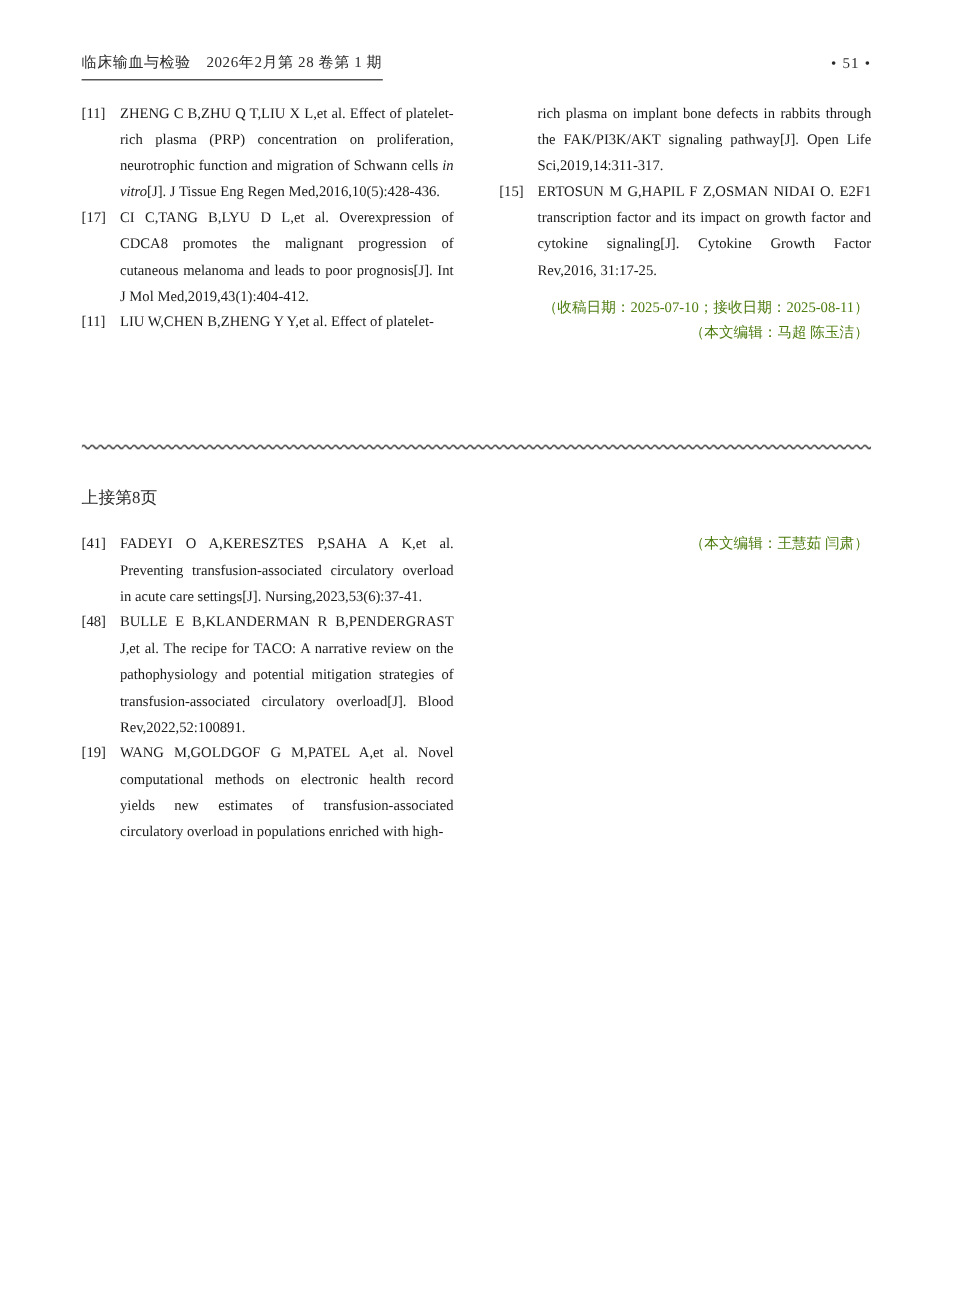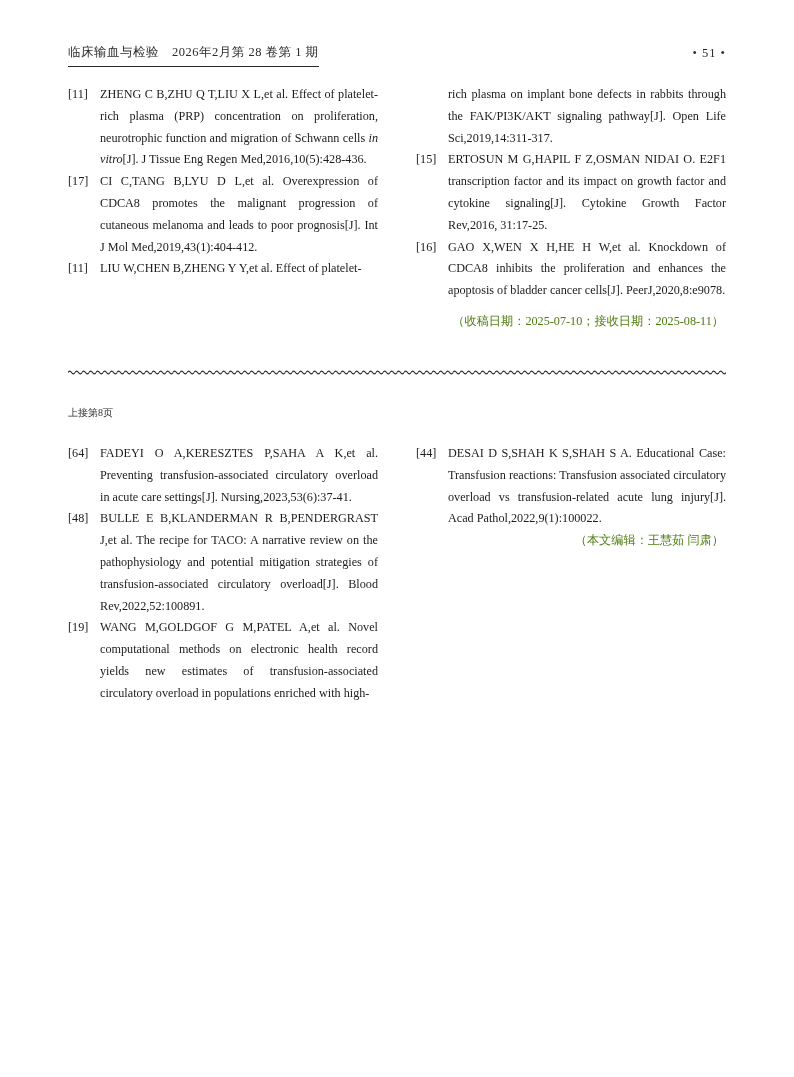--- a/index.html
+++ b/index.html
@@ -52,21 +52,21 @@
   .received { margin-top: 9px; }
   .divider {
     position: absolute;
     top: 369px;
     left: 68px;
   }
   .cont-note {
     position: absolute;
     top: 406px;
     left: 68px;
-    font-size: 10px;
+    font-size: 14px;
     color: #2b2b2b;
   }
 </style>
 </head>
 <body>
 
 <div class="page">
 
   <div class="header">
     <span class="journal-title">临床输血与检验　2026年2月第 28 卷第 1 期</span>
@@ -95,62 +95,57 @@
       <div>
 
           <div class="ref">
             <span class="ref-label"></span><span class="ref-text"><span>rich plasma on implant bone defects in rabbits through the FAK/PI3K/AKT signaling pathway[J]. Open Life Sci,2019,14:311-317.</span></span>
           </div>
 
           <div class="ref">
             <span class="ref-label">[15]</span><span class="ref-text"><span>ERTOSUN M G,HAPIL F Z,OSMAN NIDAI O. E2F1 transcription factor and its impact on growth factor and cytokine signaling[J]. Cytokine Growth Factor Rev,2016, 31:17-25.</span></span>
           </div>
 
-          <div class="ref">
-            <span class="ref-label">[16]</span><span class="ref-text"><span>GAO X,WEN X H,HE H W,et al. Knockdown of CDCA8 inhibits the proliferation and enhances the apoptosis of bladder cancer cells[J]. PeerJ,2020,8:e9078.</span></span>
-          </div>
         </div>
       <div class="meta received">（收稿日期：2025-07-10；接收日期：2025-08-11）</div>
+      <div class="meta">（本文编辑：马超 陈玉洁）</div>
     </div>
   </div>
 
   <svg class="divider" width="658" height="7" xmlns="http://www.w3.org/2000/svg">
     <defs>
       <pattern id="wavepat" width="7" height="7" patternUnits="userSpaceOnUse">
         <path d="M0 3.5 Q 1.75 0.8 3.5 3.5 T 7 3.5" fill="none" stroke="#2a2a2a" stroke-width="1.2"></path>
       </pattern>
     </defs>
     <rect width="658" height="7" fill="url(#wavepat)"></rect>
   </svg>
 
   <div class="cont-note">上接第8页</div>
 
   <div class="columns sec2">
     <div class="col">
       <div>
 
           <div class="ref">
-            <span class="ref-label">[64]</span><span class="ref-text"><span>FADEYI O A,KERESZTES P,SAHA A K,et al. Preventing transfusion-associated circulatory overload in acute care settings[J]. Nursing,2023,53(6):37-41.</span></span>
+            <span class="ref-label">[41]</span><span class="ref-text"><span>FADEYI O A,KERESZTES P,SAHA A K,et al. Preventing transfusion-associated circulatory overload in acute care settings[J]. Nursing,2023,53(6):37-41.</span></span>
           </div>
 
           <div class="ref">
             <span class="ref-label">[48]</span><span class="ref-text"><span>BULLE E B,KLANDERMAN R B,PENDERGRAST J,et al. The recipe for TACO: A narrative review on the pathophysiology and potential mitigation strategies of transfusion-associated circulatory overload[J]. Blood Rev,2022,52:100891.</span></span>
           </div>
 
           <div class="ref">
             <span class="ref-label">[19]</span><span class="ref-text"><span>WANG M,GOLDGOF G M,PATEL A,et al. Novel computational methods on electronic health record yields new estimates of transfusion-associated circulatory overload in populations enriched with high-</span></span>
           </div>
         </div>
     </div>
     <div class="col">
       <div>
 
 
-          <div class="ref">
-            <span class="ref-label">[44]</span><span class="ref-text"><span>DESAI D S,SHAH K S,SHAH S A. Educational Case: Transfusion reactions: Transfusion associated circulatory overload vs transfusion-related acute lung injury[J]. Acad Pathol,2022,9(1):100022.</span></span>
-          </div>
 
         </div>
       <div class="meta">（本文编辑：王慧茹 闫肃）</div>
     </div>
   </div>
 
 </div>
 
 </body></html>

